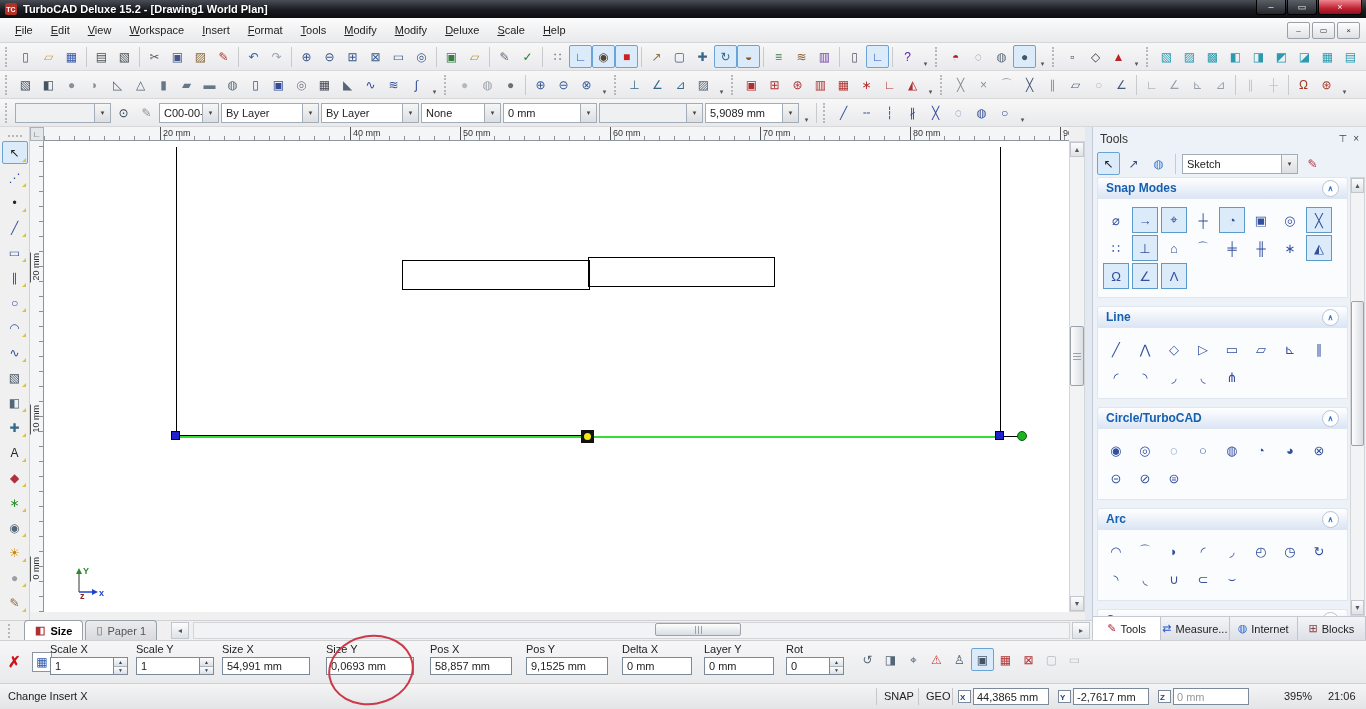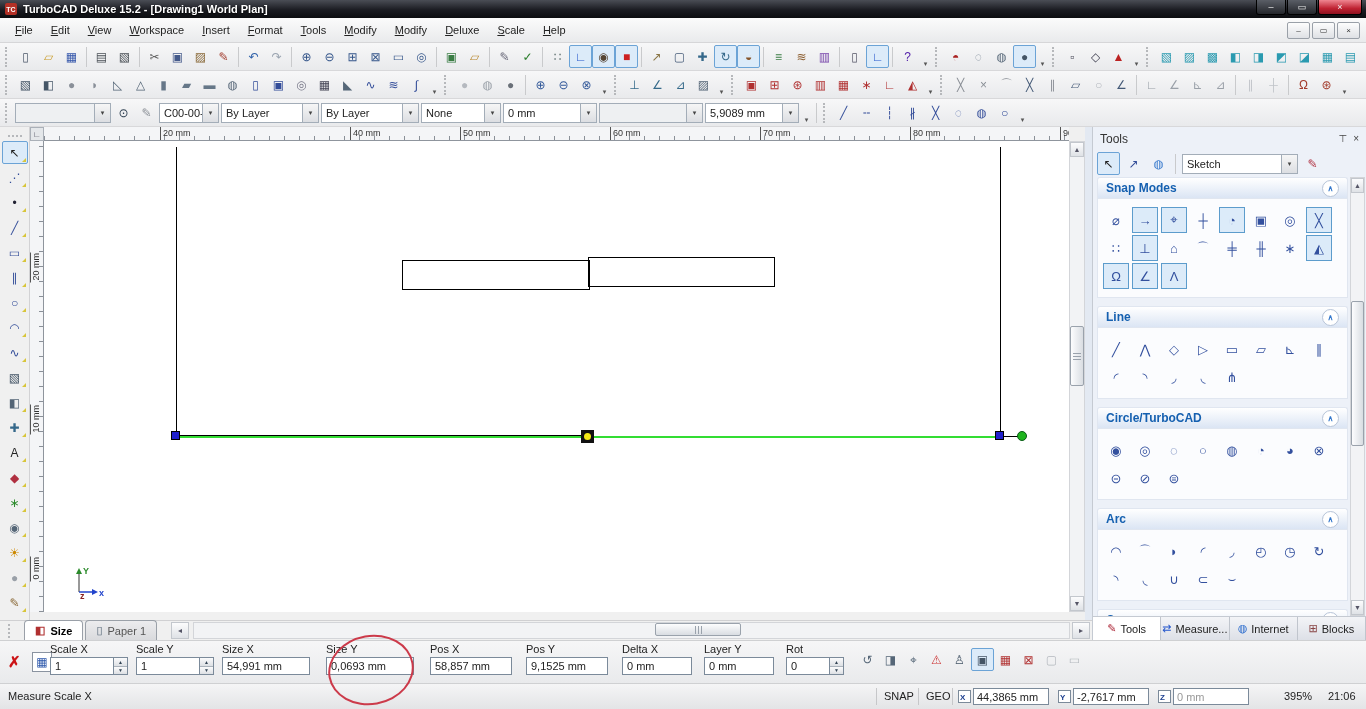--- a/index.html
+++ b/index.html
@@ -699,21 +699,21 @@
       <span class="ico hl" style="color: rgb(68, 85, 102);">▣</span>
       <span class="ico" style="color: rgb(176, 48, 48);">▦</span>
       <span class="ico" style="color: rgb(176, 48, 48);">⊠</span>
       <span class="ico" style="color: rgb(181, 185, 191);">▢</span>
       <span class="ico" style="color: rgb(181, 185, 191);">▭</span>
     </div>
 
   <div id="annotation"></div>
 
   <div id="statusbar">
-    <span id="status-hint">Measure Scale X</span>
+    <span id="status-hint">Change Insert X</span>
     <span class="ssep" style="left:876px;"></span>
     <span class="stoggle" style="left:884px;">SNAP</span>
     <span class="ssep" style="left:918px;"></span>
     <span class="stoggle" style="left:926px;">GEO</span>
     <span class="ssep" style="left:952px;"></span>
     <span class="cgroup" style="left:958px;">
       <span class="cicon">X</span>
       <span class="cbox">44,3865 mm</span>
     </span>
     <span class="cgroup" style="left:1058px;">

